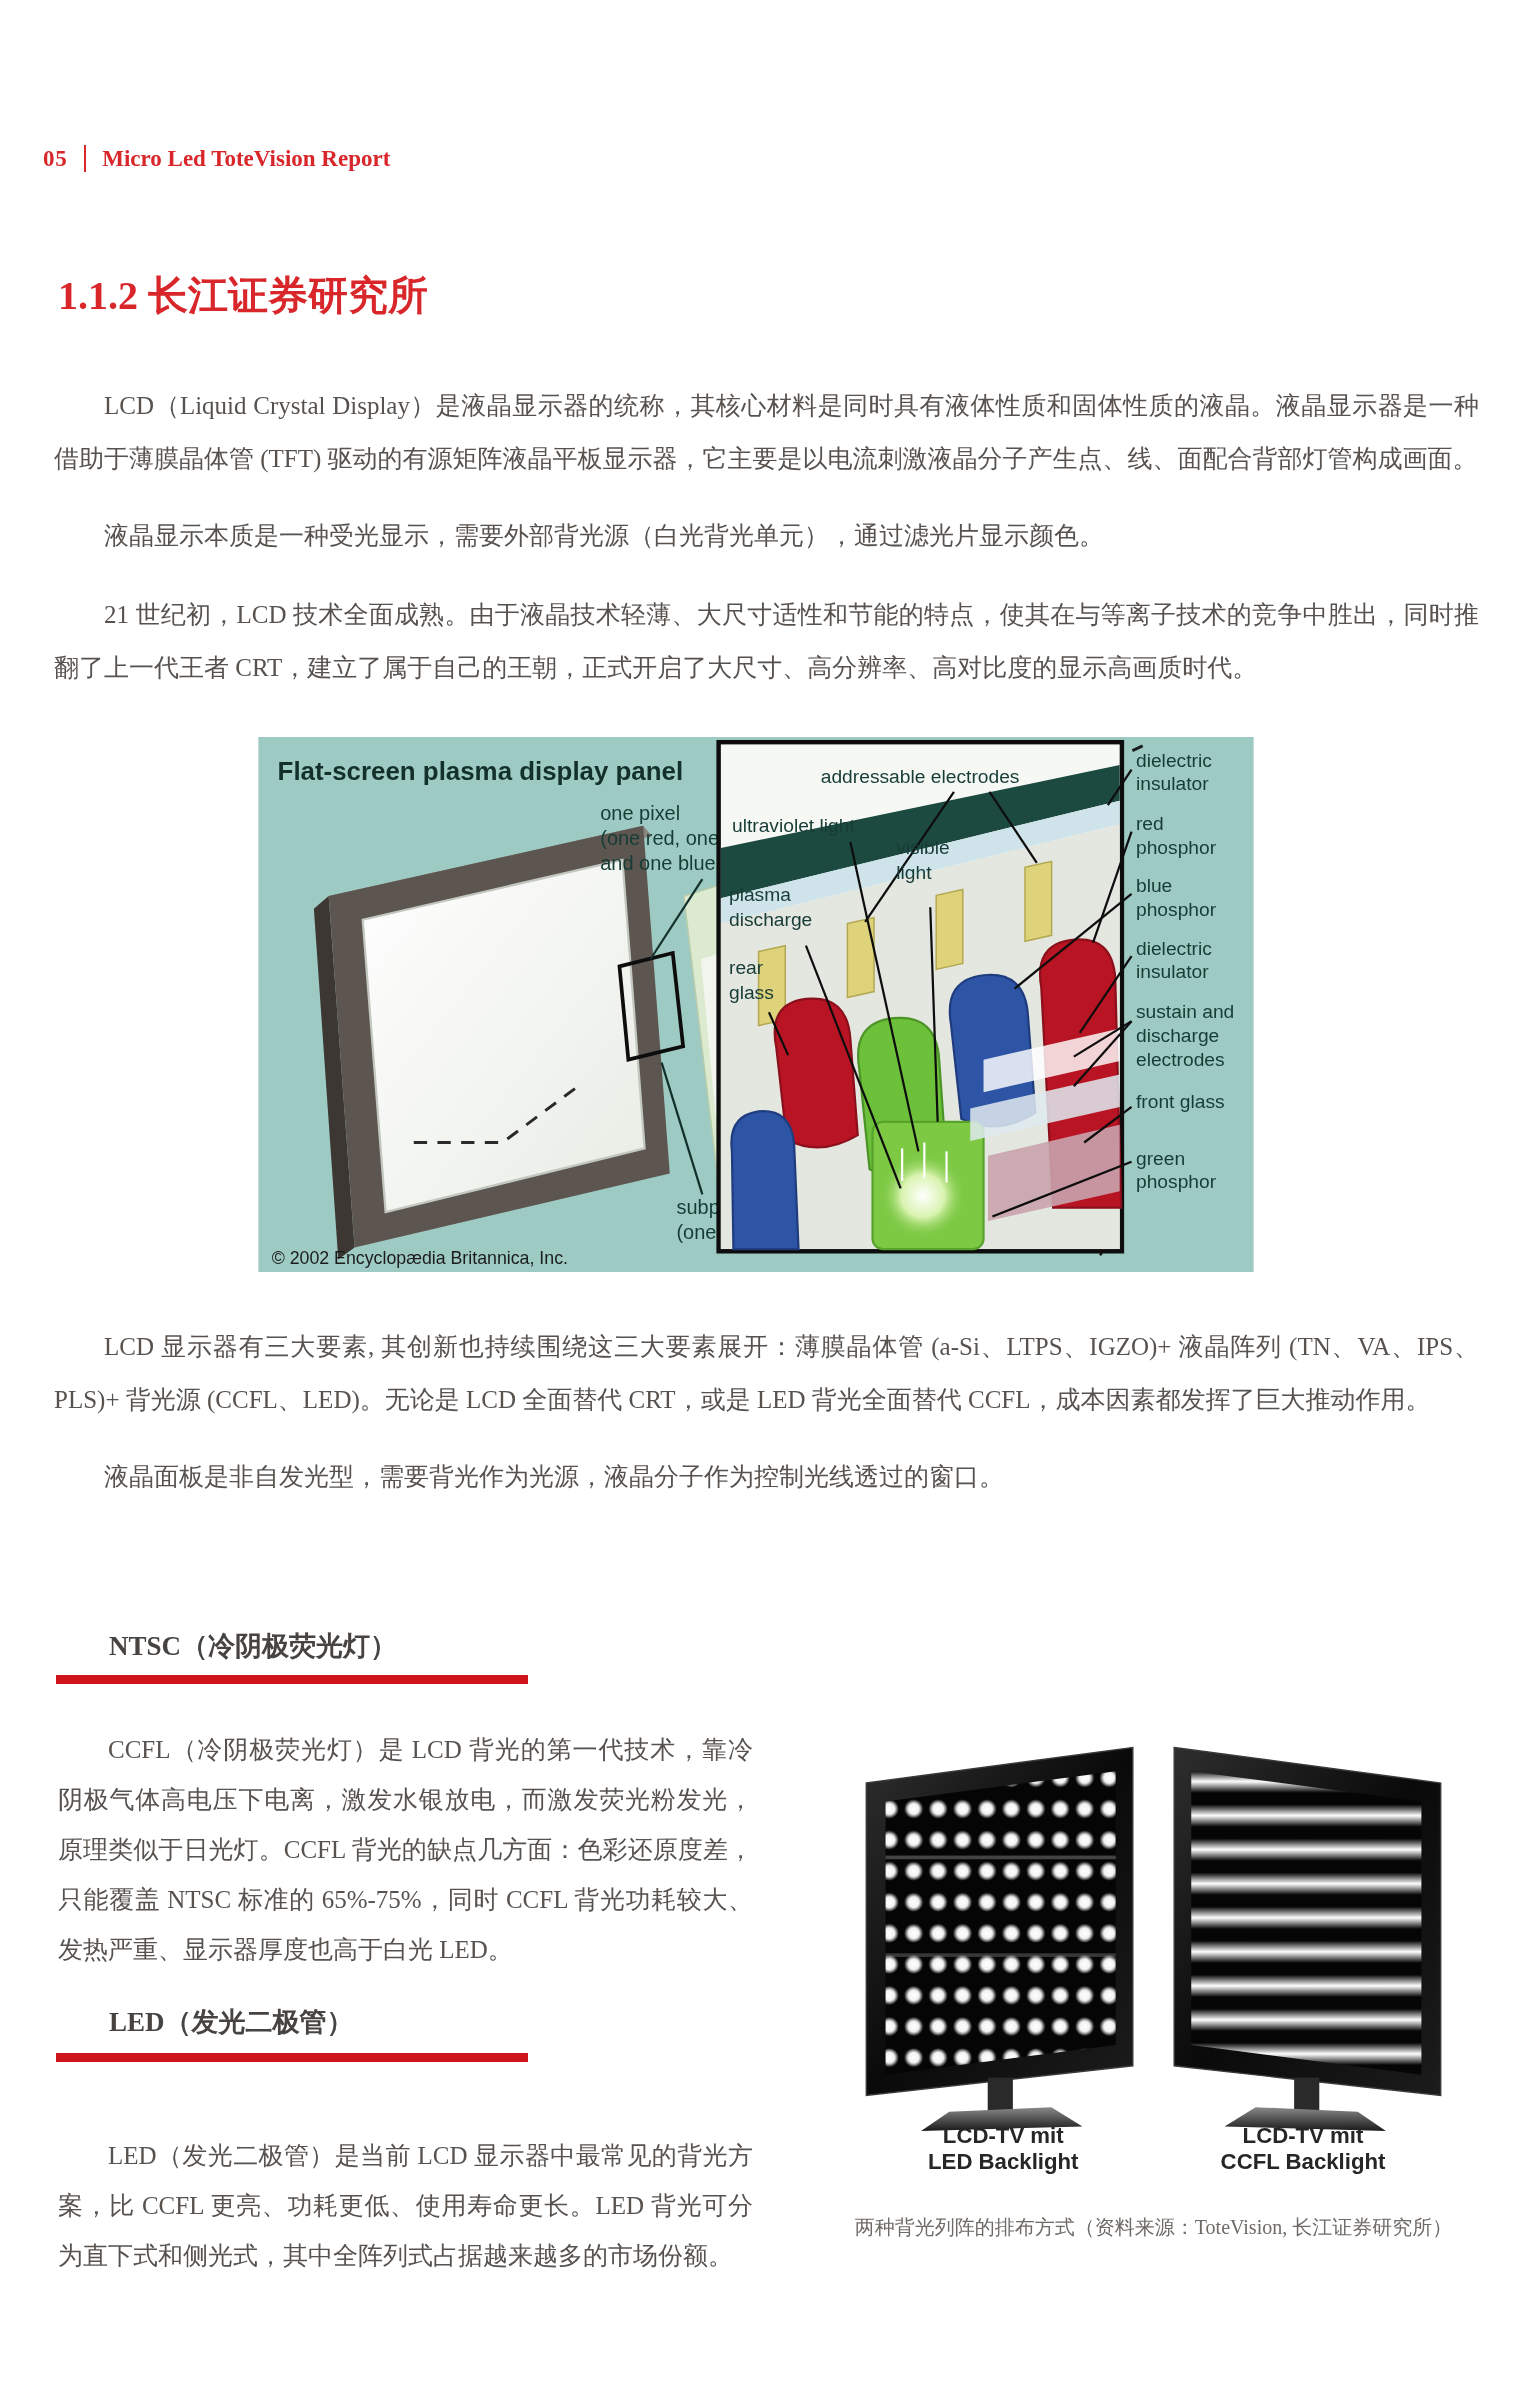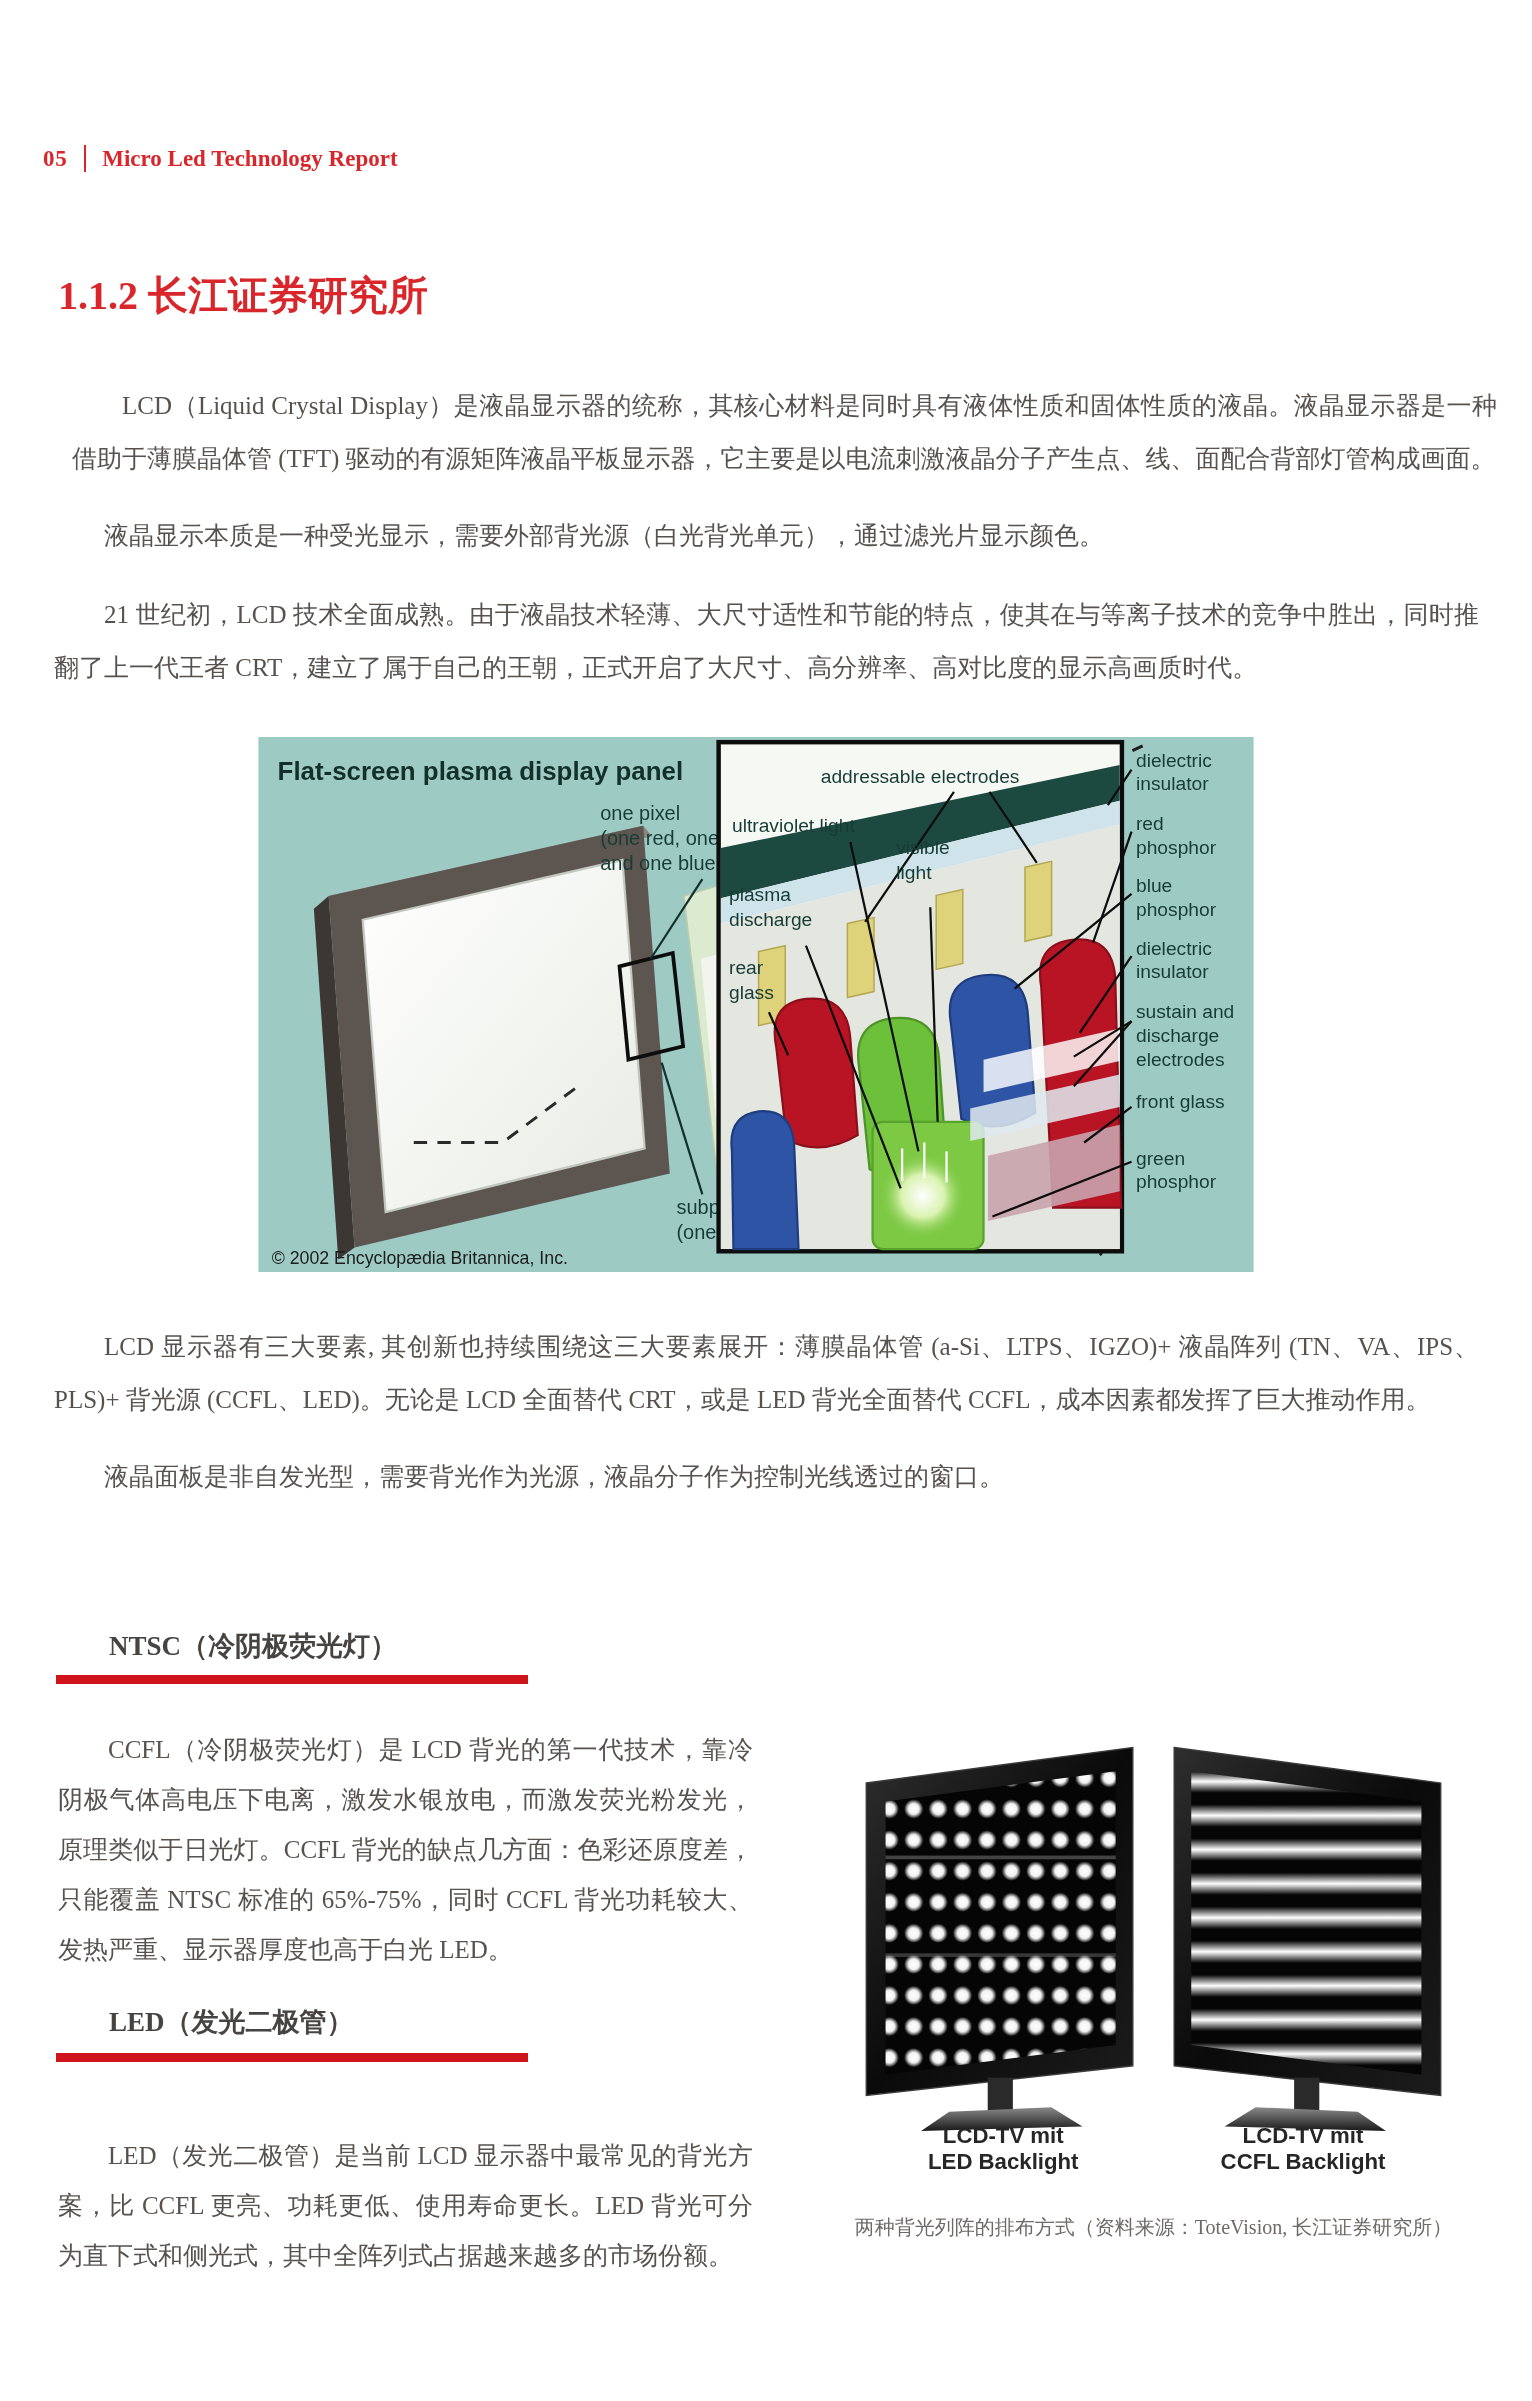--- a/index.html
+++ b/index.html
@@ -11,21 +11,21 @@
   .hdr{position:absolute;top:145px;left:43px;display:flex;align-items:center;
        color:#d8262a;font-weight:bold;font-size:23px;}
   .hdr .pgnum{letter-spacing:0.7px;}
   .hdr .divider{display:inline-block;width:2.2px;height:27px;background:#d8262a;margin:0 16.3px;}
   
   .h1{position:absolute;top:268px;left:58px;font-size:40px;font-weight:bold;color:#d8262a;
       font-family:"Liberation Serif","DejaVu Serif",serif;white-space:nowrap;}
   
   .para{position:absolute;left:54px;width:1425px;font-size:25px;line-height:53px;
         text-align:justify;text-indent:50px;color:#57524e;}
-  .p1{top:379px;margin-left:18px;} .p2{top:509px;} .p3{top:588px;} .p4{top:1320px;} .p5{top:1450px;}
+  .p1{top:379px;} .p2{top:509px;} .p3{top:588px;} .p4{top:1320px;} .p5{top:1450px;}
   
   .fig1{position:absolute;top:737px;left:258px;width:892px;height:535px;}
   
   .subhead{position:absolute;left:56px;width:474px;font-size:27px;font-weight:bold;
            color:#474340;padding-left:53px;box-sizing:border-box;white-space:nowrap;
            font-family:"Liberation Serif","DejaVu Serif",serif;}
   .sh-ccfl{top:1628px;} .sh-led{top:2004px;}
   .rule{position:absolute;left:56px;width:472px;height:9px;background:#cf141c;}
   .rule-ccfl{top:1675px;} .rule-led{top:2053px;}
   .colpara{position:absolute;left:58px;width:695px;font-size:25px;line-height:50px;
@@ -40,21 +40,21 @@
   .tvlabel{fill:#262626;font-weight:bold;}
 </style>
 </head>
 <body>
 
 <div class="page">
 
   <div class="hdr">
     <span class="pgnum">05</span>
     <span class="divider"></span>
-    <span class="hdr-title">Micro Led Technology Report</span>
+    <span class="hdr-title">Micro Led ToteVision Report</span>
   </div>
 
   <div class="h1">1.1.2 长江证券研究所</div>
 
   <div class="para p1">LCD（Liquid Crystal Display）是液晶显示器的统称，其核心材料是同时具有液体性质和固体性质的液晶。液晶显示器是一种借助于薄膜晶体管 (TFT) 驱动的有源矩阵液晶平板显示器，它主要是以电流刺激液晶分子产生点、线、面配合背部灯管构成画面。</div>
   <div class="para p2">液晶显示本质是一种受光显示，需要外部背光源（白光背光单元），通过滤光片显示颜色。</div>
   <div class="para p3">21 世纪初，LCD 技术全面成熟。由于液晶技术轻薄、大尺寸适性和节能的特点，使其在与等离子技术的竞争中胜出，同时推翻了上一代王者 CRT，建立了属于自己的王朝，正式开启了大尺寸、高分辨率、高对比度的显示高画质时代。</div>
 
   <div class="fig1">
     <svg width="996" height="535" viewBox="0 0 1345 723">

